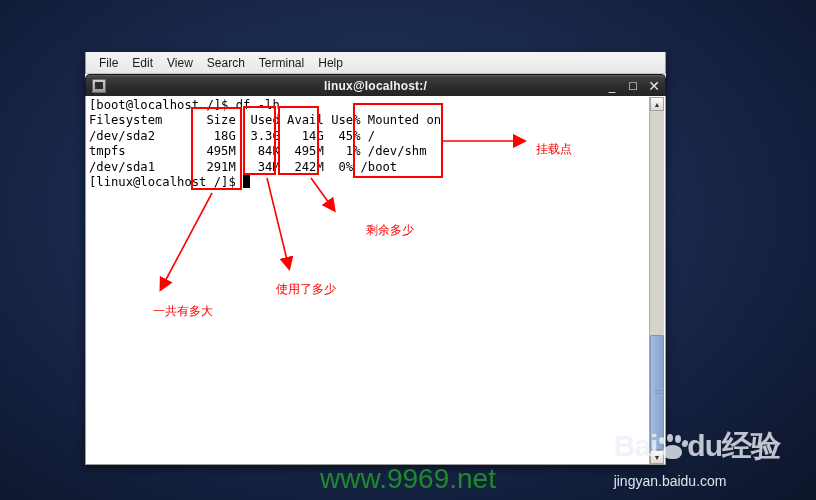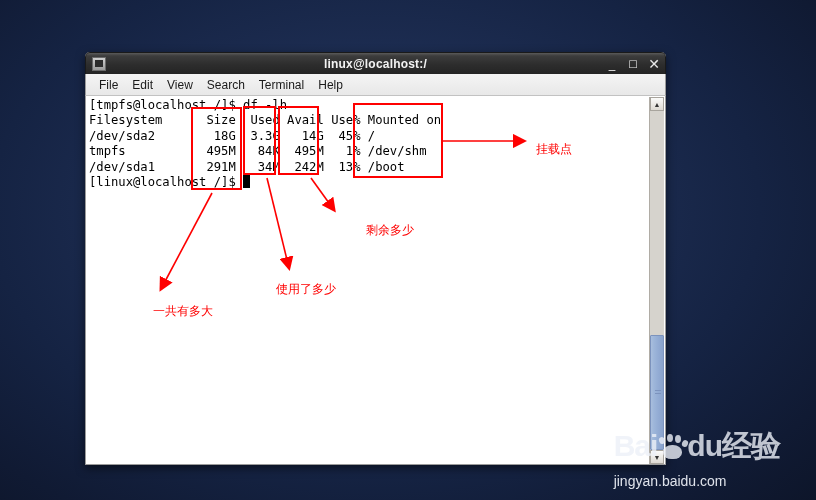--- a/index.html
+++ b/index.html
@@ -267,46 +267,46 @@
   .paw i:nth-child(3) { width: 6px;  height: 8px;  left: 18px; top: 1px; }
   .paw i:nth-child(4) { width: 6px;  height: 7px;  left: 25px; top: 6px; transform: rotate(20deg); }
   .paw i:nth-child(5) { width: 19px; height: 14px; left: 6px;  top: 11px; border-radius: 48% 48% 45% 45%; }
 </style>
 </head>
 <body>
 
 <div id="screen">
 
   <div id="term-window">
+
+    <div id="menubar">
+      <span class="menu-item">File</span>
+      <span class="menu-item">Edit</span>
+      <span class="menu-item">View</span>
+      <span class="menu-item">Search</span>
+      <span class="menu-item">Terminal</span>
+      <span class="menu-item">Help</span>
+    </div>
 
     <div id="titlebar">
       <span class="win-icon"></span>
       <span id="title-text">linux@localhost:/</span>
       <span class="win-buttons">
         <span class="win-btn min">_</span>
         <span class="win-btn max">□</span>
         <span class="win-btn close">✕</span>
       </span>
     </div>
 
-    <div id="menubar">
-      <span class="menu-item">File</span>
-      <span class="menu-item">Edit</span>
-      <span class="menu-item">View</span>
-      <span class="menu-item">Search</span>
-      <span class="menu-item">Terminal</span>
-      <span class="menu-item">Help</span>
-    </div>
-
     <div id="term-body">
-      <div id="term-text"><span>[tmpfs@localhost /]$ df -lh</span>
+      <div id="term-text"><span>[boot@localhost /]$ df -lh</span>
 <span>Filesystem      Size  Used Avail Use% Mounted on</span>
 <span>/dev/sda2        18G  3.3G   14G  45% /</span>
 <span>tmpfs           495M   84K  495M   1% /dev/shm</span>
-<span>/dev/sda1       291M   34M  242M  13% /boot</span>
+<span>/dev/sda1       291M   34M  242M  0% /boot</span>
 <span>[linux@localhost /]$ </span><span class="cursor-block"></span></div>
 
       <div id="scrollbar">
         <div class="sb-arrow up">▲</div>
         <div id="sb-thumb"></div>
         <div class="sb-arrow down">▼</div>
       </div>
     </div>
   </div>
 
@@ -328,19 +328,20 @@
       <line x1="267" y1="178" x2="289" y2="268" stroke="#fe0000" stroke-width="1.6" marker-end="url(#ah)"></line>
       <line x1="212" y1="193" x2="161" y2="289" stroke="#fe0000" stroke-width="1.6" marker-end="url(#ah)"></line>
     </svg>
 
     <span class="anno-label" style="left:536px; top:141px;">挂载点</span>
     <span class="anno-label" style="left:338px; top:222px;margin-left:28px;">剩余多少</span>
     <span class="anno-label" style="left:276px; top:281px;">使用了多少</span>
     <span class="anno-label" style="left:153px; top:303px;">一共有多大</span>
   </div>
 
+  <div id="wm-site">www.9969.net</div>
 
   <div id="wm-baidu">
     <div id="wm-baidu-logo"><span>Ba</span><span>i</span><span class="paw"><i></i><i></i><i></i><i></i><i></i></span><span>du</span><span>经验</span></div>
     <div id="wm-baidu-url">jingyan.baidu.com</div>
   </div>
 
 </div>
 
 </body></html>

